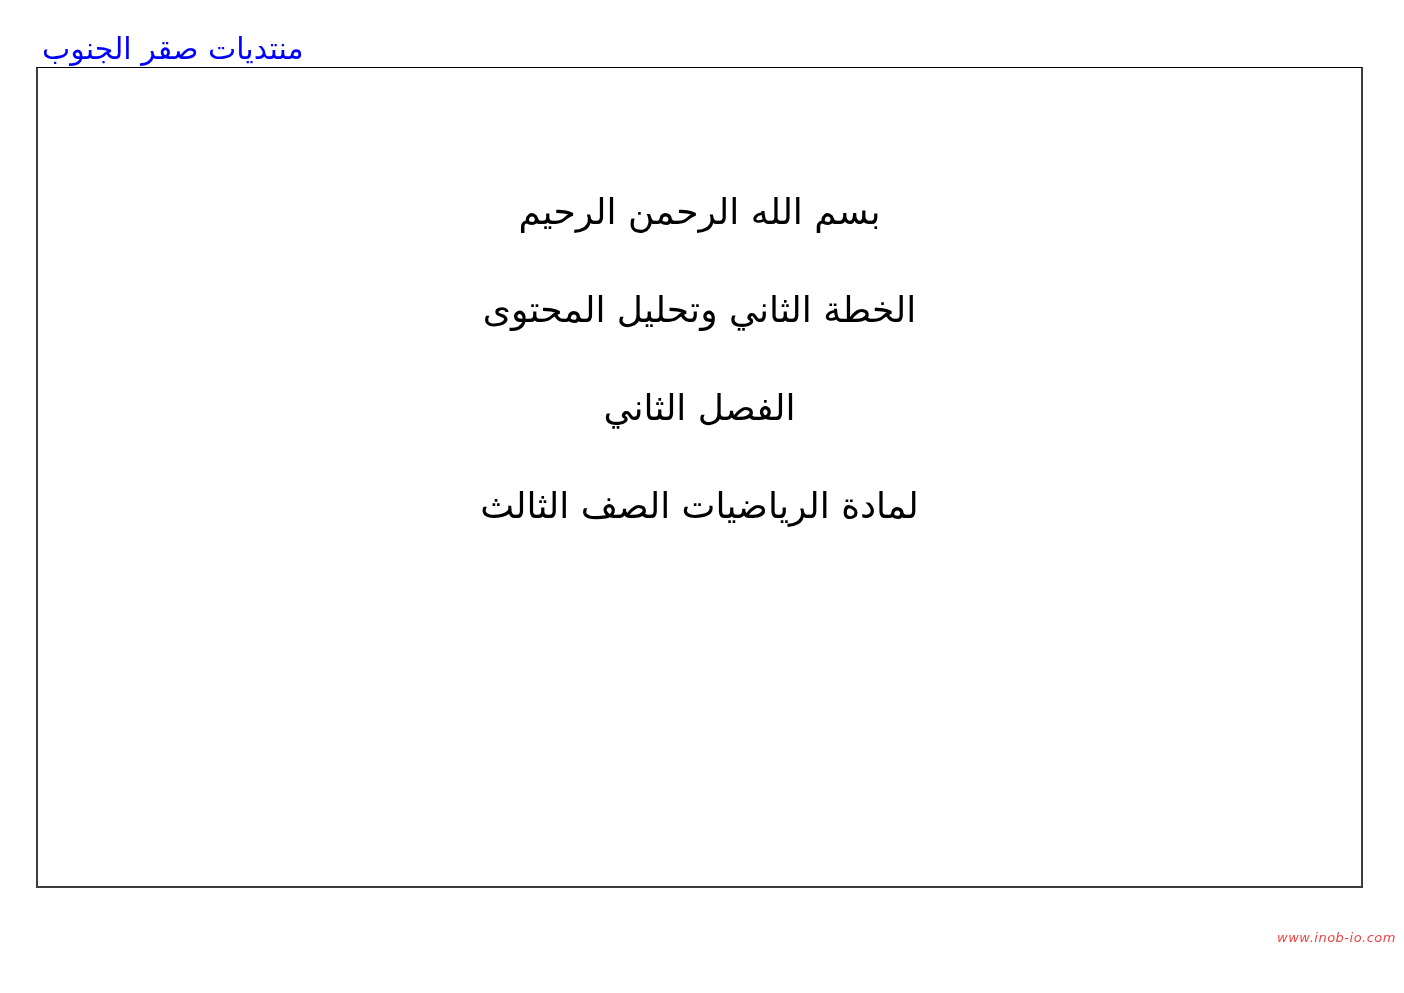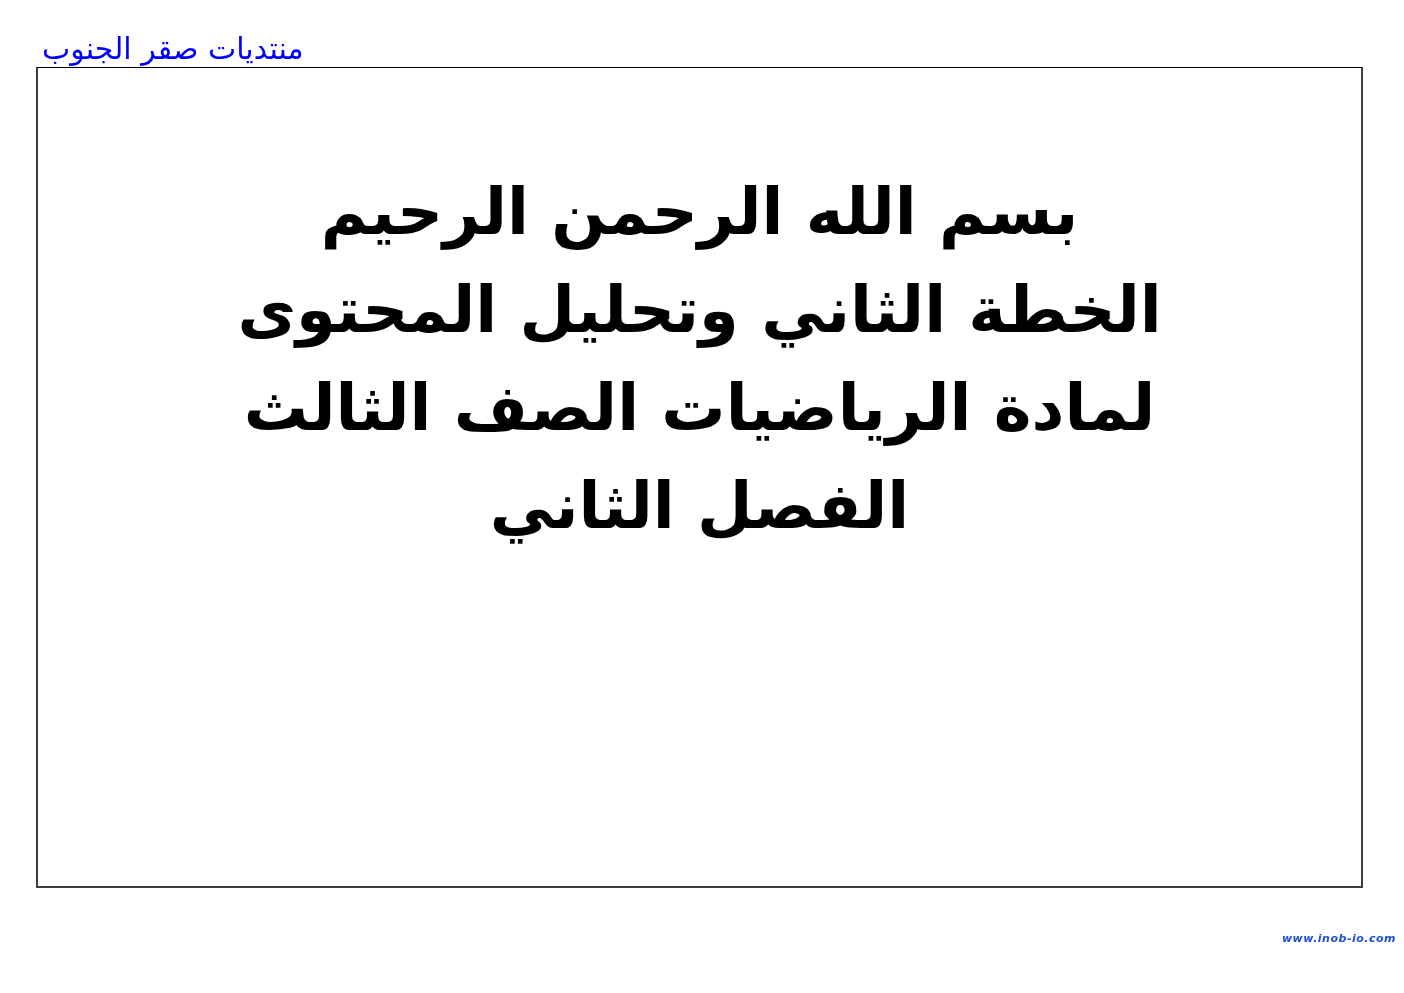--- a/index.html
+++ b/index.html
@@ -45,52 +45,52 @@
   }
   .doc-content {
     position: absolute;
     left: 0;
     right: 0;
     top: 95px;
     direction: rtl;
     text-align: center;
   }
   .doc-line {
-    font-size: 64px;
-    font-weight: bold;
+    font-size: 36px;
+    font-weight: normal;
     color: #000000;
     line-height: 98px;
     direction: rtl;
     unicode-bidi: isolate;
     white-space: nowrap;
   }
   
   .watermark {
     position: absolute;
     right: 8px;
     bottom: 4px;
-    font-size: 11px;
-    font-weight: bold;
+    font-size: 13px;
+    font-weight: normal;
     font-style: italic;
-    color: #1d4ed8;
+    color: #ef4444;
     z-index: 2;
     letter-spacing: 0.5px;
   }
 </style>
 </head>
 <body>
 
 <div class="page">
 
   <a href="#" class="forum-link">منتديات صقر الجنوب</a>
 
   <div class="doc-frame">
     <div class="doc-content">
       <div class="doc-line">بسم الله الرحمن الرحيم</div>
       <div class="doc-line">الخطة الثاني وتحليل المحتوى</div>
+      <div class="doc-line">الفصل الثاني</div>
       <div class="doc-line">لمادة الرياضيات الصف الثالث</div>
-      <div class="doc-line">الفصل الثاني</div>
     </div>
   </div>
 
   <div class="watermark">www.inob-io.com</div>
 
 </div>
 
 </body></html>

